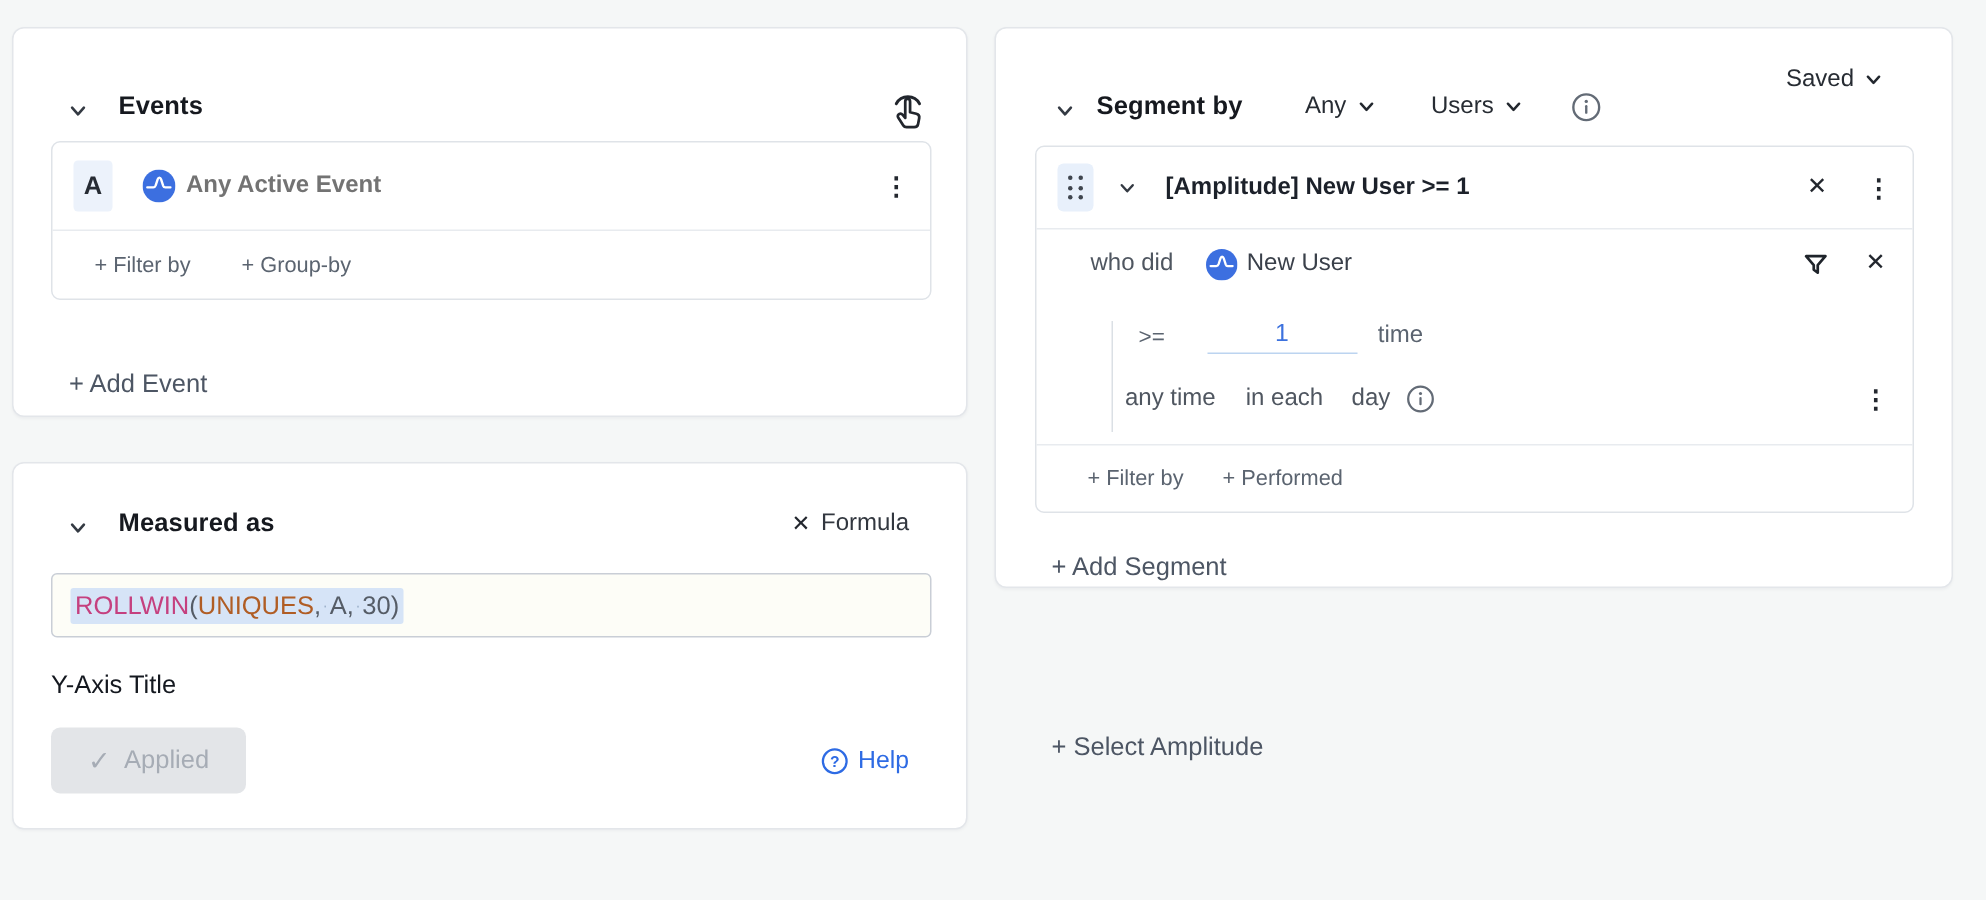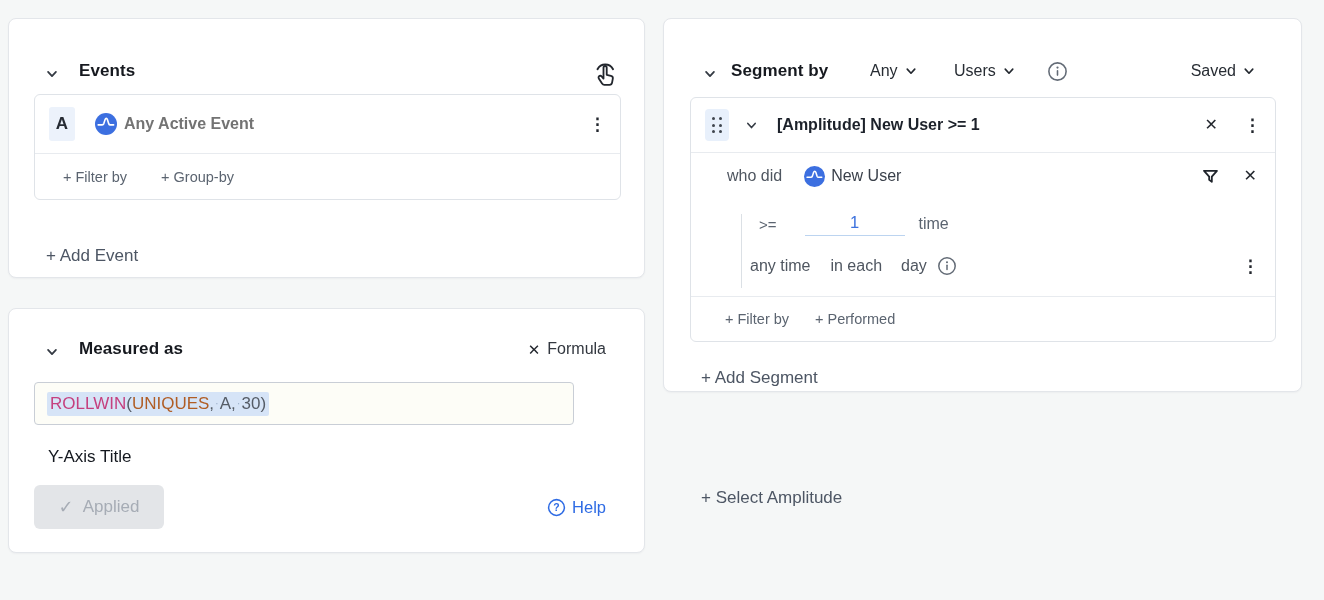--- a/index.html
+++ b/index.html
@@ -108,25 +108,25 @@
           <path d="M3.5 5.5 L8 10.5 L12.5 5.5" fill="none" stroke="#343a43" stroke-width="2" stroke-linecap="round" stroke-linejoin="round"></path>
         </svg>
     </span>
     <h2 class="abs panel-title" style="left:70px; top:30px;">Measured as</h2>
 
     <div class="abs row-center" style="right:38px; top:31px; gap:7px; font-size:16px; color:#32373f;">
       <span class="xglyph">✕</span>
       <span>Formula</span>
     </div>
 
-    <div class="formula-box" style="left:25px; top:73px; width:540px; height:43px;">
+    <div class="formula-box" style="left:25px; top:73px; width:587px; height:43px;">
       <span class="formula-sel" id="formula-tokens"><span style="color: rgb(197, 64, 127);">ROLLWIN</span><span style="color: rgb(85, 92, 102);">(</span><span style="color: rgb(176, 93, 37);">UNIQUES</span><span style="color: rgb(85, 92, 102);">,</span><span class="ws" style="color: rgb(159, 179, 204);">·</span><span style="color: rgb(85, 92, 102);">A</span><span style="color: rgb(85, 92, 102);">,</span><span class="ws" style="color: rgb(159, 179, 204);">·</span><span style="color: rgb(85, 92, 102);">30</span><span style="color: rgb(85, 92, 102);">)</span></span>
     </div>
 
-    <label class="abs" style="left:39px; top:138px; font-size:17px; color:#14181f;">Y-Axis Title</label>
+    <label class="abs" style="left:25px; top:138px; font-size:17px; color:#14181f;">Y-Axis Title</label>
 
     <button class="btn-applied" style="left:25px; top:176px; width:130px; height:44px;">
       <span style="font-size:18px;">✓</span>
       <span>Applied</span>
     </button>
 
     <div class="abs help-link" style="right:38px; top:189px;">
       <span>
         <svg width="19" height="19" viewBox="0 0 20 20">
           <circle cx="10" cy="10" r="8.3" fill="none" stroke="#2e6be4" stroke-width="1.6"></circle>
@@ -162,21 +162,21 @@
           </svg>
         </span>
     </div>
     <span class="abs" style="left:383px; top:42px;">
       <svg width="21" height="21" viewBox="0 0 20 20">
         <circle cx="10" cy="10" r="8.2" fill="none" stroke="#636b76" stroke-width="1.5"></circle>
         <circle cx="10" cy="6.3" r="1.05" fill="#636b76"></circle>
         <rect x="9.25" y="8.6" width="1.5" height="5.6" rx="0.75" fill="#636b76"></rect>
       </svg>
     </span>
-    <div class="abs dd" style="right:46px; top:43px;">
+    <div class="abs dd" style="right:46px; top:25px;">
       <span>Saved</span>
       <span>
           <svg width="12" height="12" viewBox="0 0 16 16">
             <path d="M3 5.5 L8 11 L13 5.5" fill="none" stroke="#23282f" stroke-width="2.2" stroke-linecap="round" stroke-linejoin="round"></path>
           </svg>
         </span>
     </div>
 
     <div class="card" style="left:26px; top:78px; width:586px; height:245px;">
 

